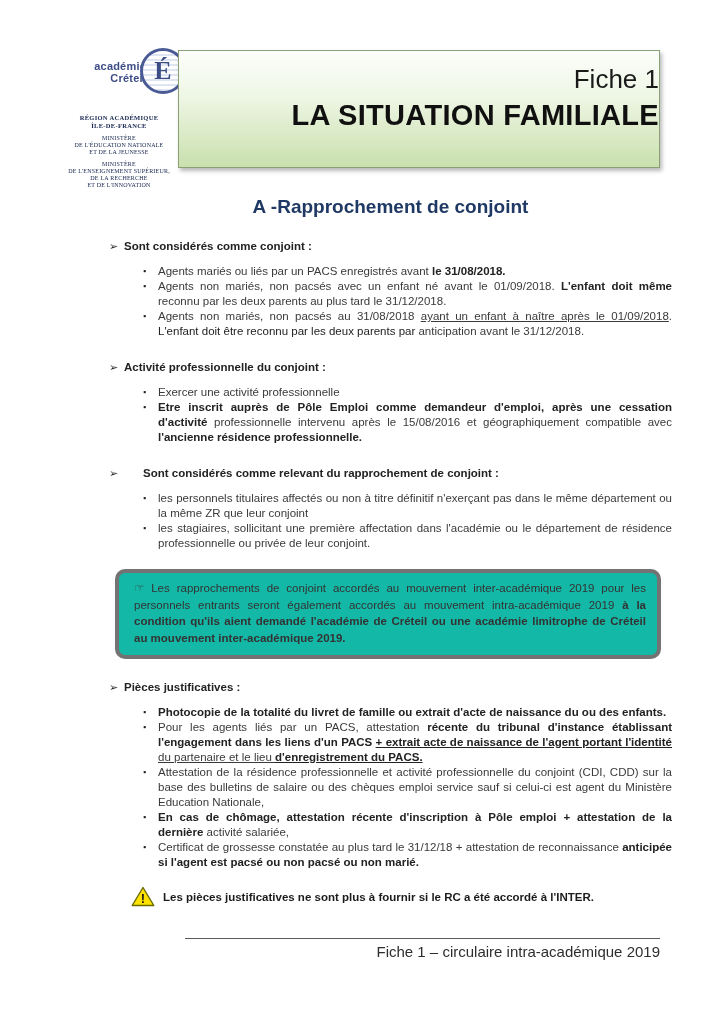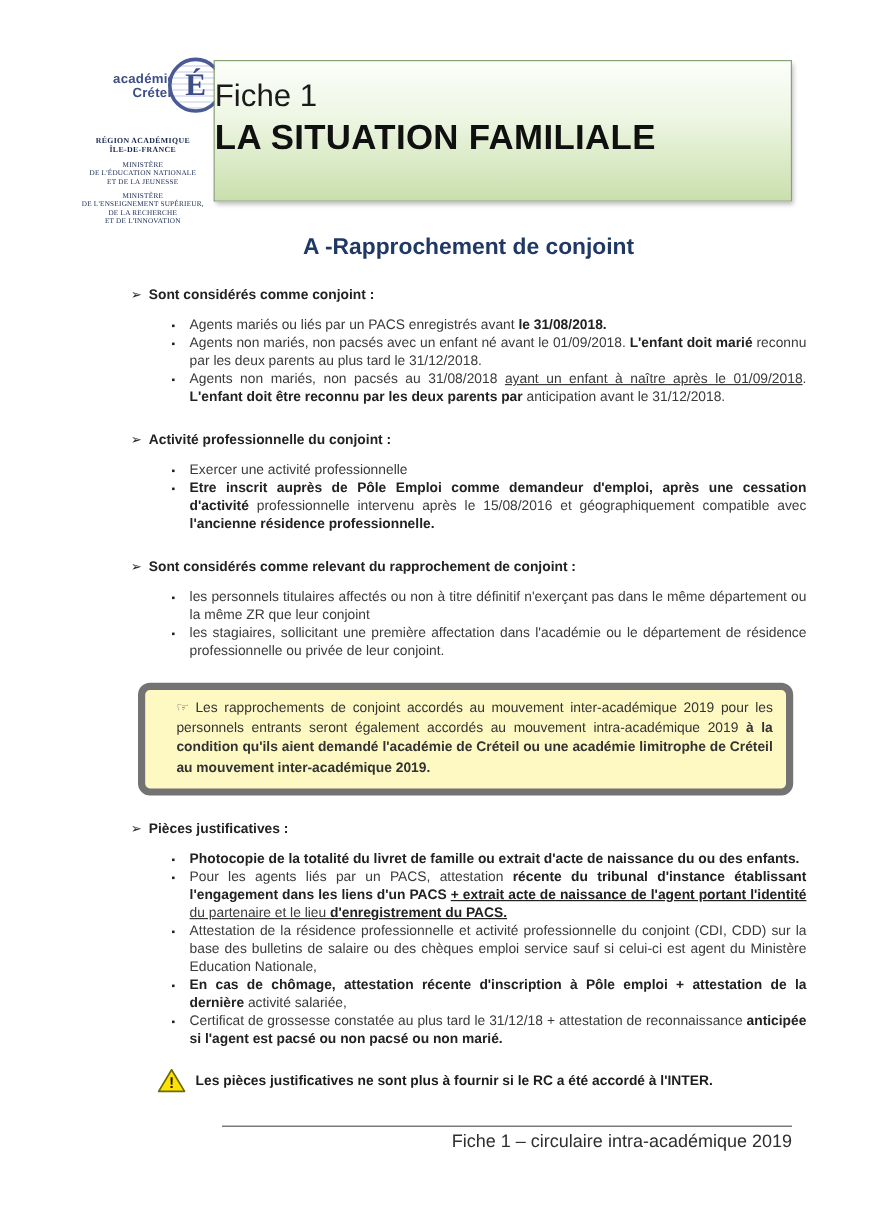--- a/index.html
+++ b/index.html
@@ -31,21 +31,21 @@
     margin-top:5px; font-family:"Liberation Serif", serif;
     font-size:6px; line-height:7px; color:#16264f; letter-spacing:0.2px;
   }
 
   
   .title-box {
     position:absolute; left:178px; top:50px; width:482px; height:118px;
     border:1px solid #8aa076; box-sizing:border-box;
     background:linear-gradient(to bottom,#fcfefb 0%,#eef6e4 40%,#c9e0ad 100%);
     box-shadow:2px 3px 4px rgba(0,0,0,0.28);
-    text-align:left;
+    text-align:right;
   }
   .title-line1 { margin-top:13px; font-size:26px; color:#1a1a1a; }
   .title-line2 { margin-top:4px; font-size:29px; font-weight:bold; color:#101010; letter-spacing:0.3px; }
 
   
   .content { position:absolute; left:109px; top:196px; width:563px; }
   .heading-a {
     text-align:center; font-size:19px; font-weight:bold; color:#1F3864;
     margin:0 0 16px 0;
   }
@@ -56,22 +56,22 @@
   .sec-head .arrow { width:15px; flex:none; font-weight:normal; font-size:11px; color:#2a2a2a; }
   .items { margin-top:10px; }
   .item { display:flex; font-size:11.5px; line-height:15px; color:#3a3a3a; }
   .item .sq { margin-left:34px; width:15px; flex:none; font-size:8.5px; line-height:15px; color:#1a1a1a; }
   .item .txt { flex:1; text-align:justify; }
   .item .txt span.b { font-weight:bold; color:#222; }
 
   
   .callout {
     box-sizing:border-box; margin:18px 0 0 6px; width:546px;
-    border:6px solid #737373; border-radius:10px; background:#fef9c3;
-    padding:7px 11px 9px 26px;
+    border:4px solid #737373; border-radius:10px; background:#14b8a6;
+    padding:7px 11px 9px 15px;
     font-size:11.5px; line-height:16.5px; text-align:justify; color:#333333;
   }
 
   
   .warning { display:flex; align-items:center; margin:16px 0 0 22px; }
   .warn-icon { flex:none; width:24px; height:21px; }
   .warn-text { margin-left:8px; font-weight:bold; font-size:11.5px; color:#1c1c1c; }
 
   
   .footer-line { position:absolute; left:185px; right:64px; top:938px; border-top:1px solid #5a5a5a; }
@@ -121,25 +121,25 @@
         <span class="arrow">➢</span>
         <span class="txt"><span class="b" style="font-weight: bold;">Sont considérés comme conjoint</span><span> :</span></span>
       </div>
       <div class="items">
         <div class="item">
           <span class="sq">▪</span>
           <span class="txt"><span>Agents mariés ou liés par un PACS enregistrés avant </span><span class="b" style="font-weight: bold;">le 31/08/2018.</span></span>
         </div>
         <div class="item">
           <span class="sq">▪</span>
-          <span class="txt"><span>Agents non mariés, non pacsés </span><span style="">avec un enfant né avant le 01/09/2018</span><span>. </span><span class="b" style="font-weight: bold;">L'enfant doit marié</span><span> reconnu par les deux parents au plus tard le 31/12/2018.</span></span>
-        </div>
-        <div class="item">
-          <span class="sq">▪</span>
-          <span class="txt"><span>Agents non mariés, non pacsés au 31/08/2018 </span><span style="text-decoration: underline;">ayant un enfant à naître après le 01/09/2018</span><span>. </span><span class="b" style="font-weight: bold;">L'enfant doit être reconnu par les deux parents par</span><span> anticipation avant le 31/12/2018.</span></span>
+          <span class="txt"><span>Agents non mariés, non pacsés </span><span style="">avec un enfant né avant le 01/09/2018</span><span>. </span><span class="b" style="font-weight: bold;">L'enfant doit même</span><span> reconnu par les deux parents au plus tard le 31/12/2018.</span></span>
+        </div>
+        <div class="item">
+          <span class="sq">▪</span>
+          <span class="txt"><span>Agents non mariés, non pacsés au 31/08/2018 </span><span style="text-decoration: underline;">ayant un enfant à naître après le 01/09/2018</span><span>. </span><span class="b" style="font-weight: normal;">L'enfant doit être reconnu par les deux parents par</span><span> anticipation avant le 31/12/2018.</span></span>
         </div>
       </div>
     </div>
 
     <div>
       <div class="sec-head">
         <span class="arrow">➢</span>
         <span class="txt"><span class="b" style="font-weight: bold;">Activité professionnelle du conjoint :</span></span>
       </div>
       <div class="items">
@@ -150,21 +150,21 @@
         <div class="item">
           <span class="sq">▪</span>
           <span class="txt"><span class="b" style="font-weight: bold;">Etre inscrit auprès de Pôle Emploi comme demandeur d'emploi, après une cessation d'activité</span><span> professionnelle intervenu après le 15/08/2016 et géographiquement compatible avec </span><span class="b" style="font-weight: bold;">l'ancienne résidence professionnelle.</span></span>
         </div>
       </div>
     </div>
 
     <div>
       <div class="sec-head">
         <span class="arrow">➢</span>
-        <span class="txt"><span class="b" style="font-weight: bold;">Sont considérés comme relevant du rapprochement de conjoint</span><span> :</span></span>
+        <span class="txt"><span class="b" style="font-weight: bold; margin-left: 19px;">Sont considérés comme relevant du rapprochement de conjoint</span><span> :</span></span>
       </div>
       <div class="items">
         <div class="item">
           <span class="sq">▪</span>
           <span class="txt"><span>les personnels titulaires affectés ou non à titre définitif n'exerçant pas dans le même département ou la même ZR que leur conjoint</span></span>
         </div>
         <div class="item">
           <span class="sq">▪</span>
           <span class="txt"><span>les stagiaires, sollicitant une première affectation dans l'académie ou le département de résidence professionnelle ou privée de leur conjoint.</span></span>
         </div>

